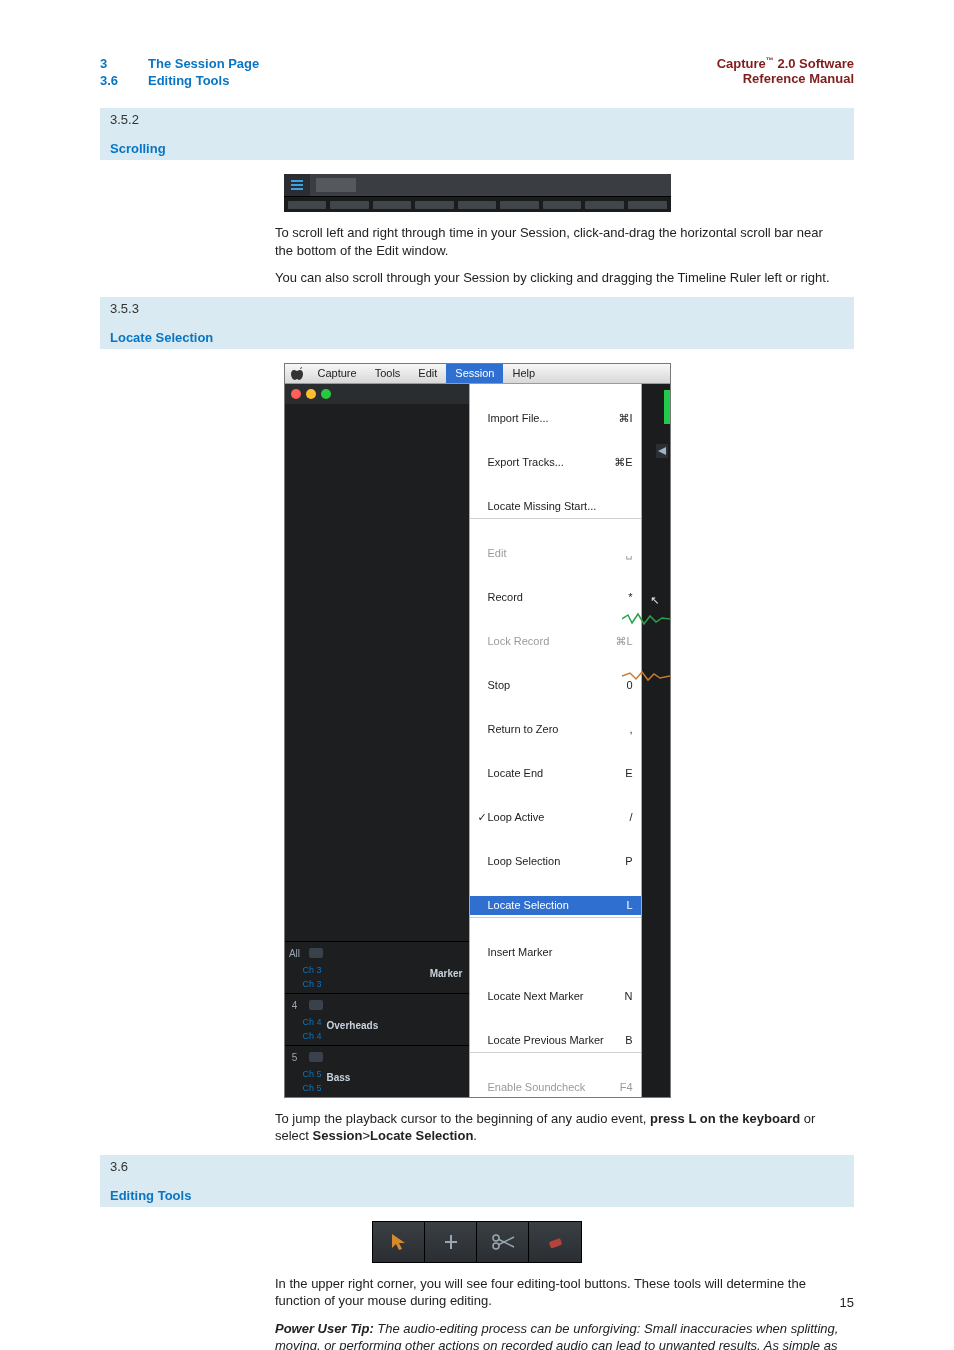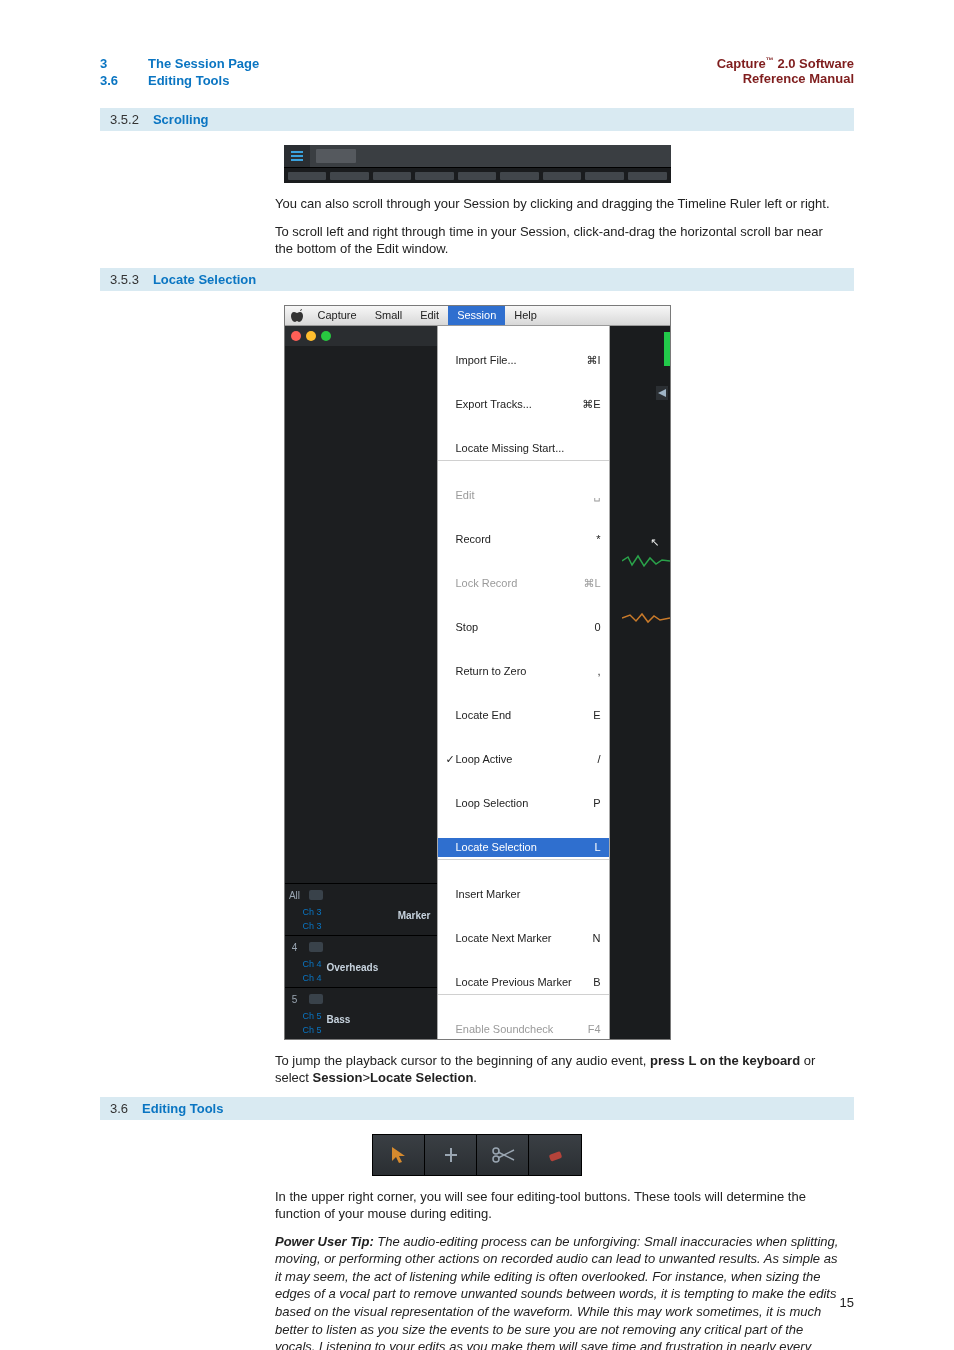--- a/index.html
+++ b/index.html
@@ -7,21 +7,21 @@
   .page { position: relative; width: 954px; height: 1350px; padding: 56px 100px 40px 100px; }
   .top-header { display: flex; justify-content: space-between; align-items: flex-start; font-size: 13px; font-weight: 700; margin-bottom: 20px; }
   .top-left { display: flex; flex-direction: column; gap: 2px; }
   .top-left .row { display: flex; gap: 20px; }
   .top-left .num { color: #0a75c2; min-width: 28px; }
   .top-left .txt { color: #0a75c2; }
   .top-right { text-align: right; color: #7f1d1d; }
   .top-right .line1 { }
   .top-right .line2 { }
   .top-right .tm { font-size: 8px; vertical-align: super; }
-  .section-bar { background: #d9eaf2; padding: 4px 10px; display: flex; align-items: baseline; gap: 14px; font-size: 13px; margin-top: 8px; }
+  .section-bar { background: #d9eaf2; padding: 4px 10px; display: flex; align-items: baseline; gap: 14px; font-size: 13px; margin-top: 8px; flex-direction: column; }
   .section-bar .secnum { color: #333; }
   .section-bar .sectitle { color: #0a75c2; font-weight: 700; }
   .body-block { margin-left: 175px; margin-right: 10px; margin-top: 12px; font-size: 13px; line-height: 1.35; color: #222; }
   .body-block p { margin-bottom: 10px; }
   .body-block .bold { font-weight: 700; }
   .pui { font-style: italic; }
   .pui .lead { font-weight: 700; font-style: italic; }
   .img-center { display: flex; justify-content: center; margin: 14px 0 12px 0; }
 
   
@@ -37,21 +37,21 @@
   .fig3 .btn:last-child { border-right:none; }
   .fig3 svg { display:block; }
 
   
   .fig2 { width: 387px; font-family: "Lucida Grande","Segoe UI",Arial,sans-serif; font-size: 11px; border:1px solid #7a7a7a; }
   .menubar { display:flex; align-items:stretch; height:20px; background:linear-gradient(#f7f7f7,#d8d8d8); border-bottom:1px solid #9a9a9a; }
   .menubar .apple { width:24px; display:flex; align-items:center; justify-content:center; }
   .menubar .mi { padding:0 9px; display:flex; align-items:center; color:#222; }
   .menubar .mi.sel { background:#2f6fcf; color:#fff; }
   .fig2-body { display:flex; background:#111; }
-  .leftpane { width:152px; background:#1c1e20; position:relative; }
+  .leftpane { width:184px; background:#1c1e20; position:relative; }
   .traffic { display:flex; gap:5px; padding:5px 6px; background:#2a2d30; }
   .tl { width:10px; height:10px; border-radius:50%; }
   .tl.r{background:#ff5f57}.tl.y{background:#ffbd2e}.tl.g{background:#28c940}
   .tracks { position:absolute; bottom:0; left:0; right:0; }
   .trow { display:flex; align-items:center; height:24px; border-top:1px solid #000; }
   .trow .num { width:20px; text-align:center; color:#9aa6b2; font-size:10px; }
   .trow .rec { width:14px; height:10px; background:#39424a; border-radius:2px; margin:0 4px; }
   .trow .name { color:#c7d3de; font-weight:700; font-size:10px; flex:1;margin-top:40px; }
   .trow.mk .name { text-align:right; padding-right:6px; }
   .subrow { padding-left:18px; color:#0a75c2; font-size:9px; line-height:10px; padding-bottom:4px; }
@@ -121,39 +121,39 @@
           <div class="seg"></div>
           <div class="seg"></div>
           <div class="seg"></div>
           <div class="seg"></div>
           <div class="seg"></div>
       </div>
     </div>
   </div>
 
   <div class="body-block">
+    <p>To scroll left and right through time in your Session, click-and-drag the horizontal scroll bar near the bottom of the Edit window.</p>
     <p>You can also scroll through your Session by clicking and dragging the Timeline Ruler left or right.</p>
-    <p>To scroll left and right through time in your Session, click-and-drag the horizontal scroll bar near the bottom of the Edit window.</p>
   </div>
 
   <div class="section-bar">
     <span class="secnum">3.5.3</span>
     <span class="sectitle">Locate Selection</span>
   </div>
 
   <div class="img-center">
     <div class="fig2">
       <div class="menubar">
         <div class="apple">
           <svg width="12" height="14" viewBox="0 0 12 14">
               <path d="M9 3c0-1 1-2 2-2-0 1-1 2-2 2zM3 4c2 0 2 1 3 1s1-1 3-1 3 2 3 4c0 3-2 6-4 6-1 0-1-1-2-1s-1 1-2 1C2 14 0 11 0 8c0-2 1-4 3-4z" fill="#333"></path>
             </svg>
         </div>
         <div class="mi">Capture</div>
-        <div class="mi">Small</div>
+        <div class="mi">Tools</div>
         <div class="mi">Edit</div>
         <div class="mi sel">Session</div>
         <div class="mi">Help</div>
       </div>
       <div class="fig2-body">
         <div class="leftpane">
           <div class="traffic">
             <div class="tl r"></div>
             <div class="tl y"></div>
             <div class="tl g"></div>

